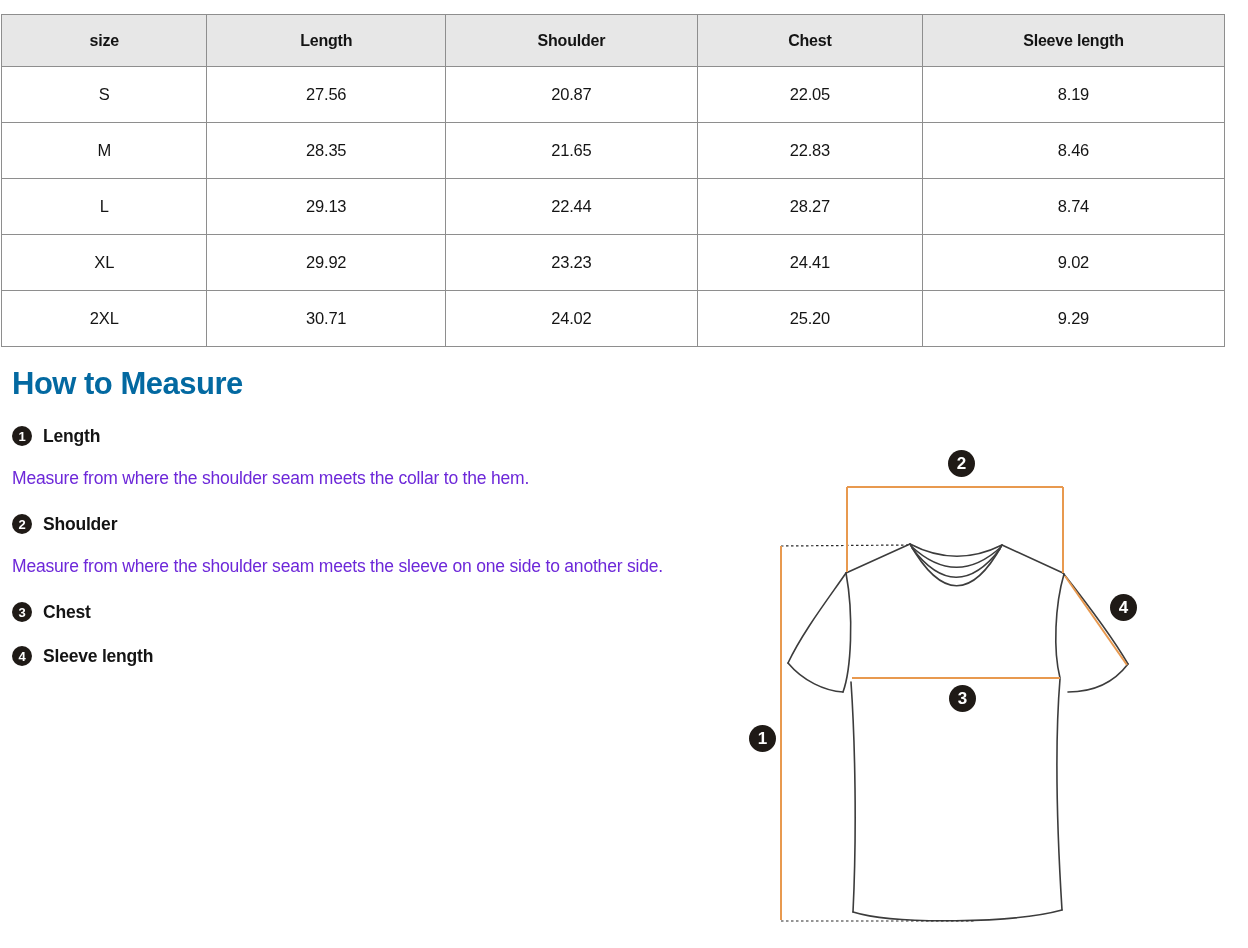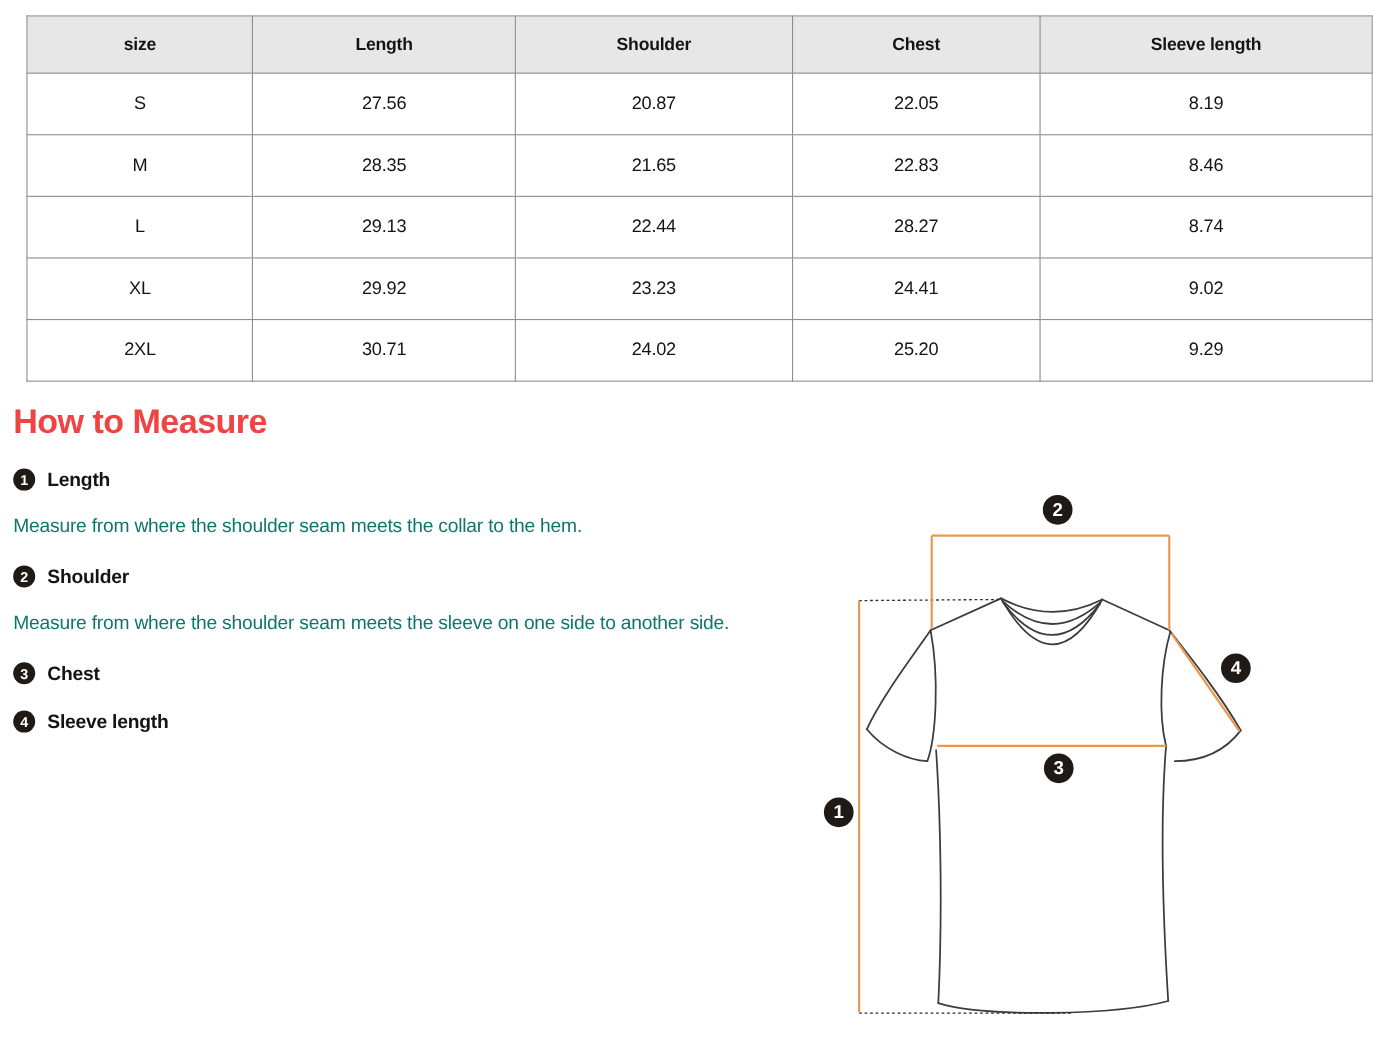--- a/index.html
+++ b/index.html
@@ -1,38 +1,38 @@
 <!DOCTYPE html>
 <html><head>
 <meta charset="utf-8">
 <style>
   * { margin: 0; padding: 0; box-sizing: border-box; }
   html, body { width: 1248px; height: 948px; background: #ffffff;
     font-family: "Liberation Sans", sans-serif; color: #141414;
     position: relative; overflow: hidden; }
 
   
-  .size-table { position: absolute; left: 24px; top: 14px; width: 1224px;
+  .size-table { position: absolute; left: 1px; top: 14px; width: 1224px;
     border-collapse: collapse; table-layout: fixed; }
   .size-table th, .size-table td { border: 1px solid #8e8e8e; text-align: center;
     vertical-align: middle; letter-spacing: -0.2px; }
   .size-table th { background: #e7e7e7; height: 52px; font-size: 16px; font-weight: 700; }
   .size-table td { height: 56px; font-size: 16.5px; font-weight: 400; background: #ffffff; }
   .col-size { width: 16.8%; } .col-length { width: 19.5%; } .col-shoulder { width: 20.6%; }
   .col-chest { width: 18.4%; } .col-sleeve { width: 24.7%; }
 
   
   .htm-title { position: absolute; left: 12px; top: 366px; font-size: 31px;
-    font-weight: 800; letter-spacing: -0.5px; color: #ef4444; }
+    font-weight: 800; letter-spacing: -0.5px; color: #0369a1; }
 
   .measure-list { position: absolute; left: 12px; top: 424px; width: 760px; }
   .measure-head { display: flex; align-items: center; gap: 11px; height: 24px;
     margin-bottom: 20px; }
   .measure-label { font-size: 17.5px; font-weight: 700; letter-spacing: -0.2px; }
-  .measure-desc { font-size: 17.5px; font-weight: 400; color: #0f766e;
+  .measure-desc { font-size: 17.5px; font-weight: 400; color: #6d28d9;
     letter-spacing: -0.2px; margin-bottom: 23px; }
 
   .badge { display: inline-flex; align-items: center; justify-content: center;
     background: #1f1a16; color: #ffffff; border-radius: 50%; font-weight: 700;
     flex: 0 0 auto; }
   .badge-sm { width: 20px; height: 20px; font-size: 13px; }
   .badge-lg { width: 27px; height: 27px; font-size: 17px; position: absolute; }
 
   
   .diagram { position: absolute; left: 729px; top: 439px; width: 512px; height: 502px; }

